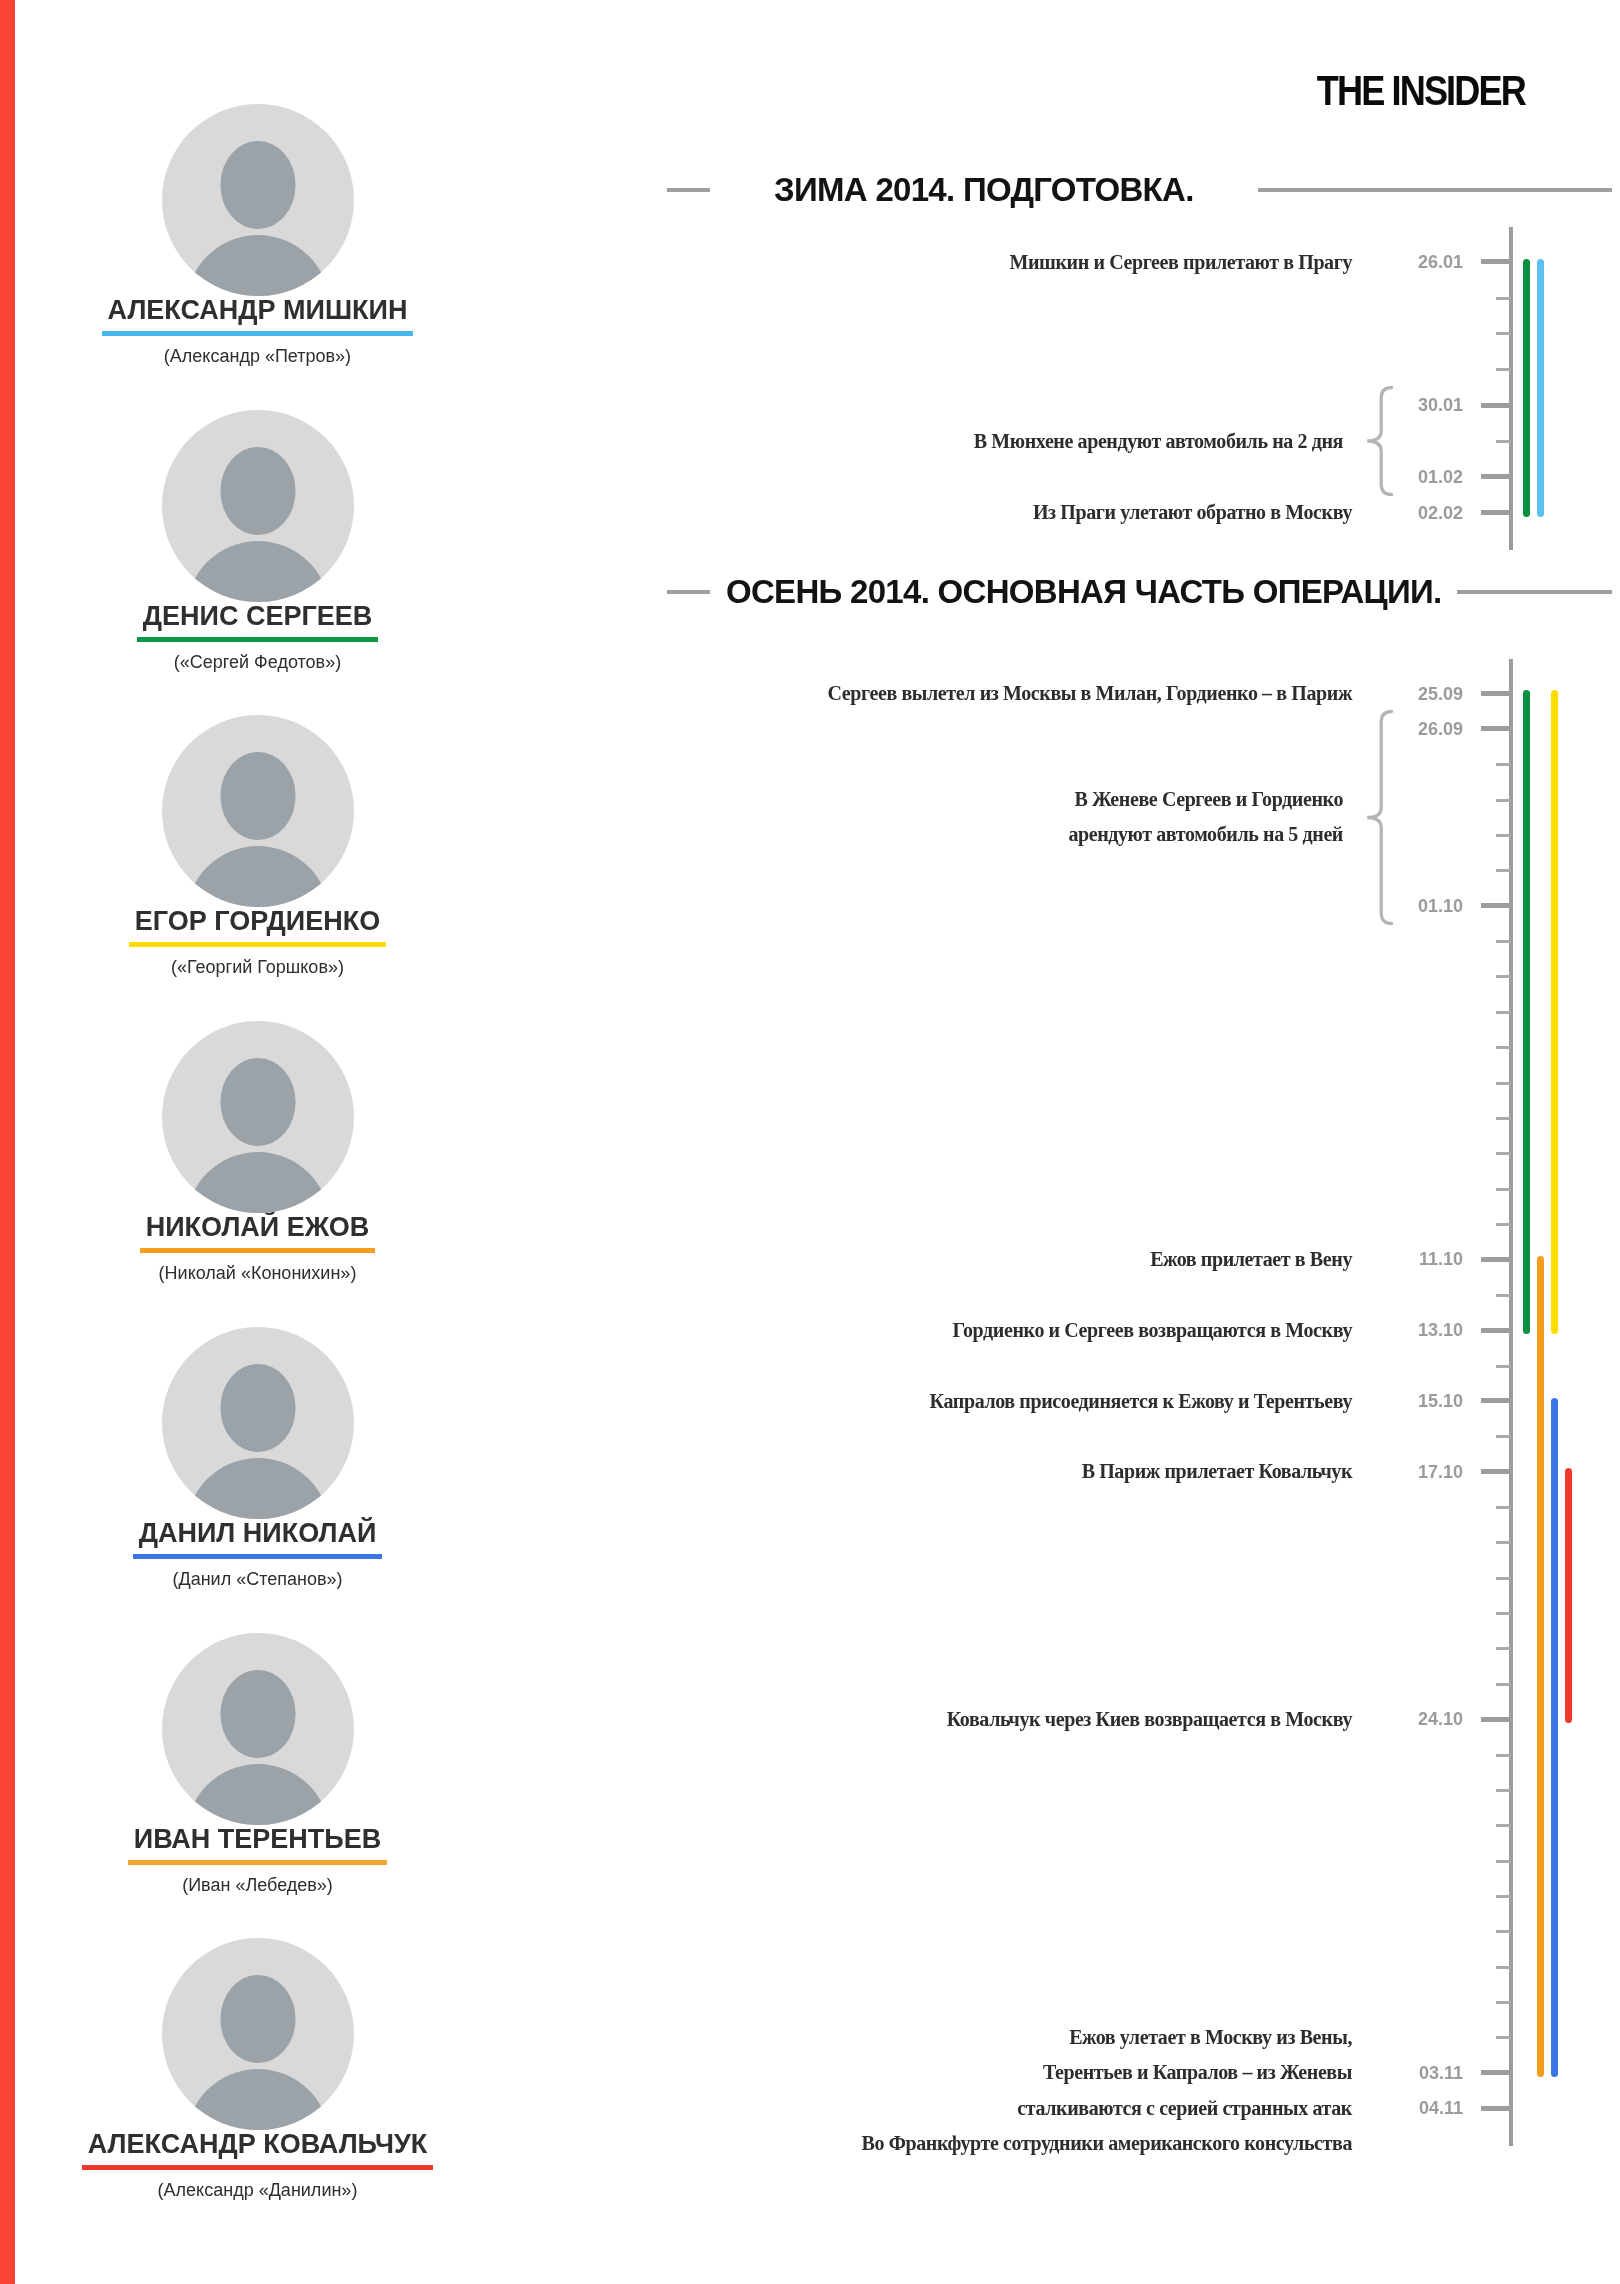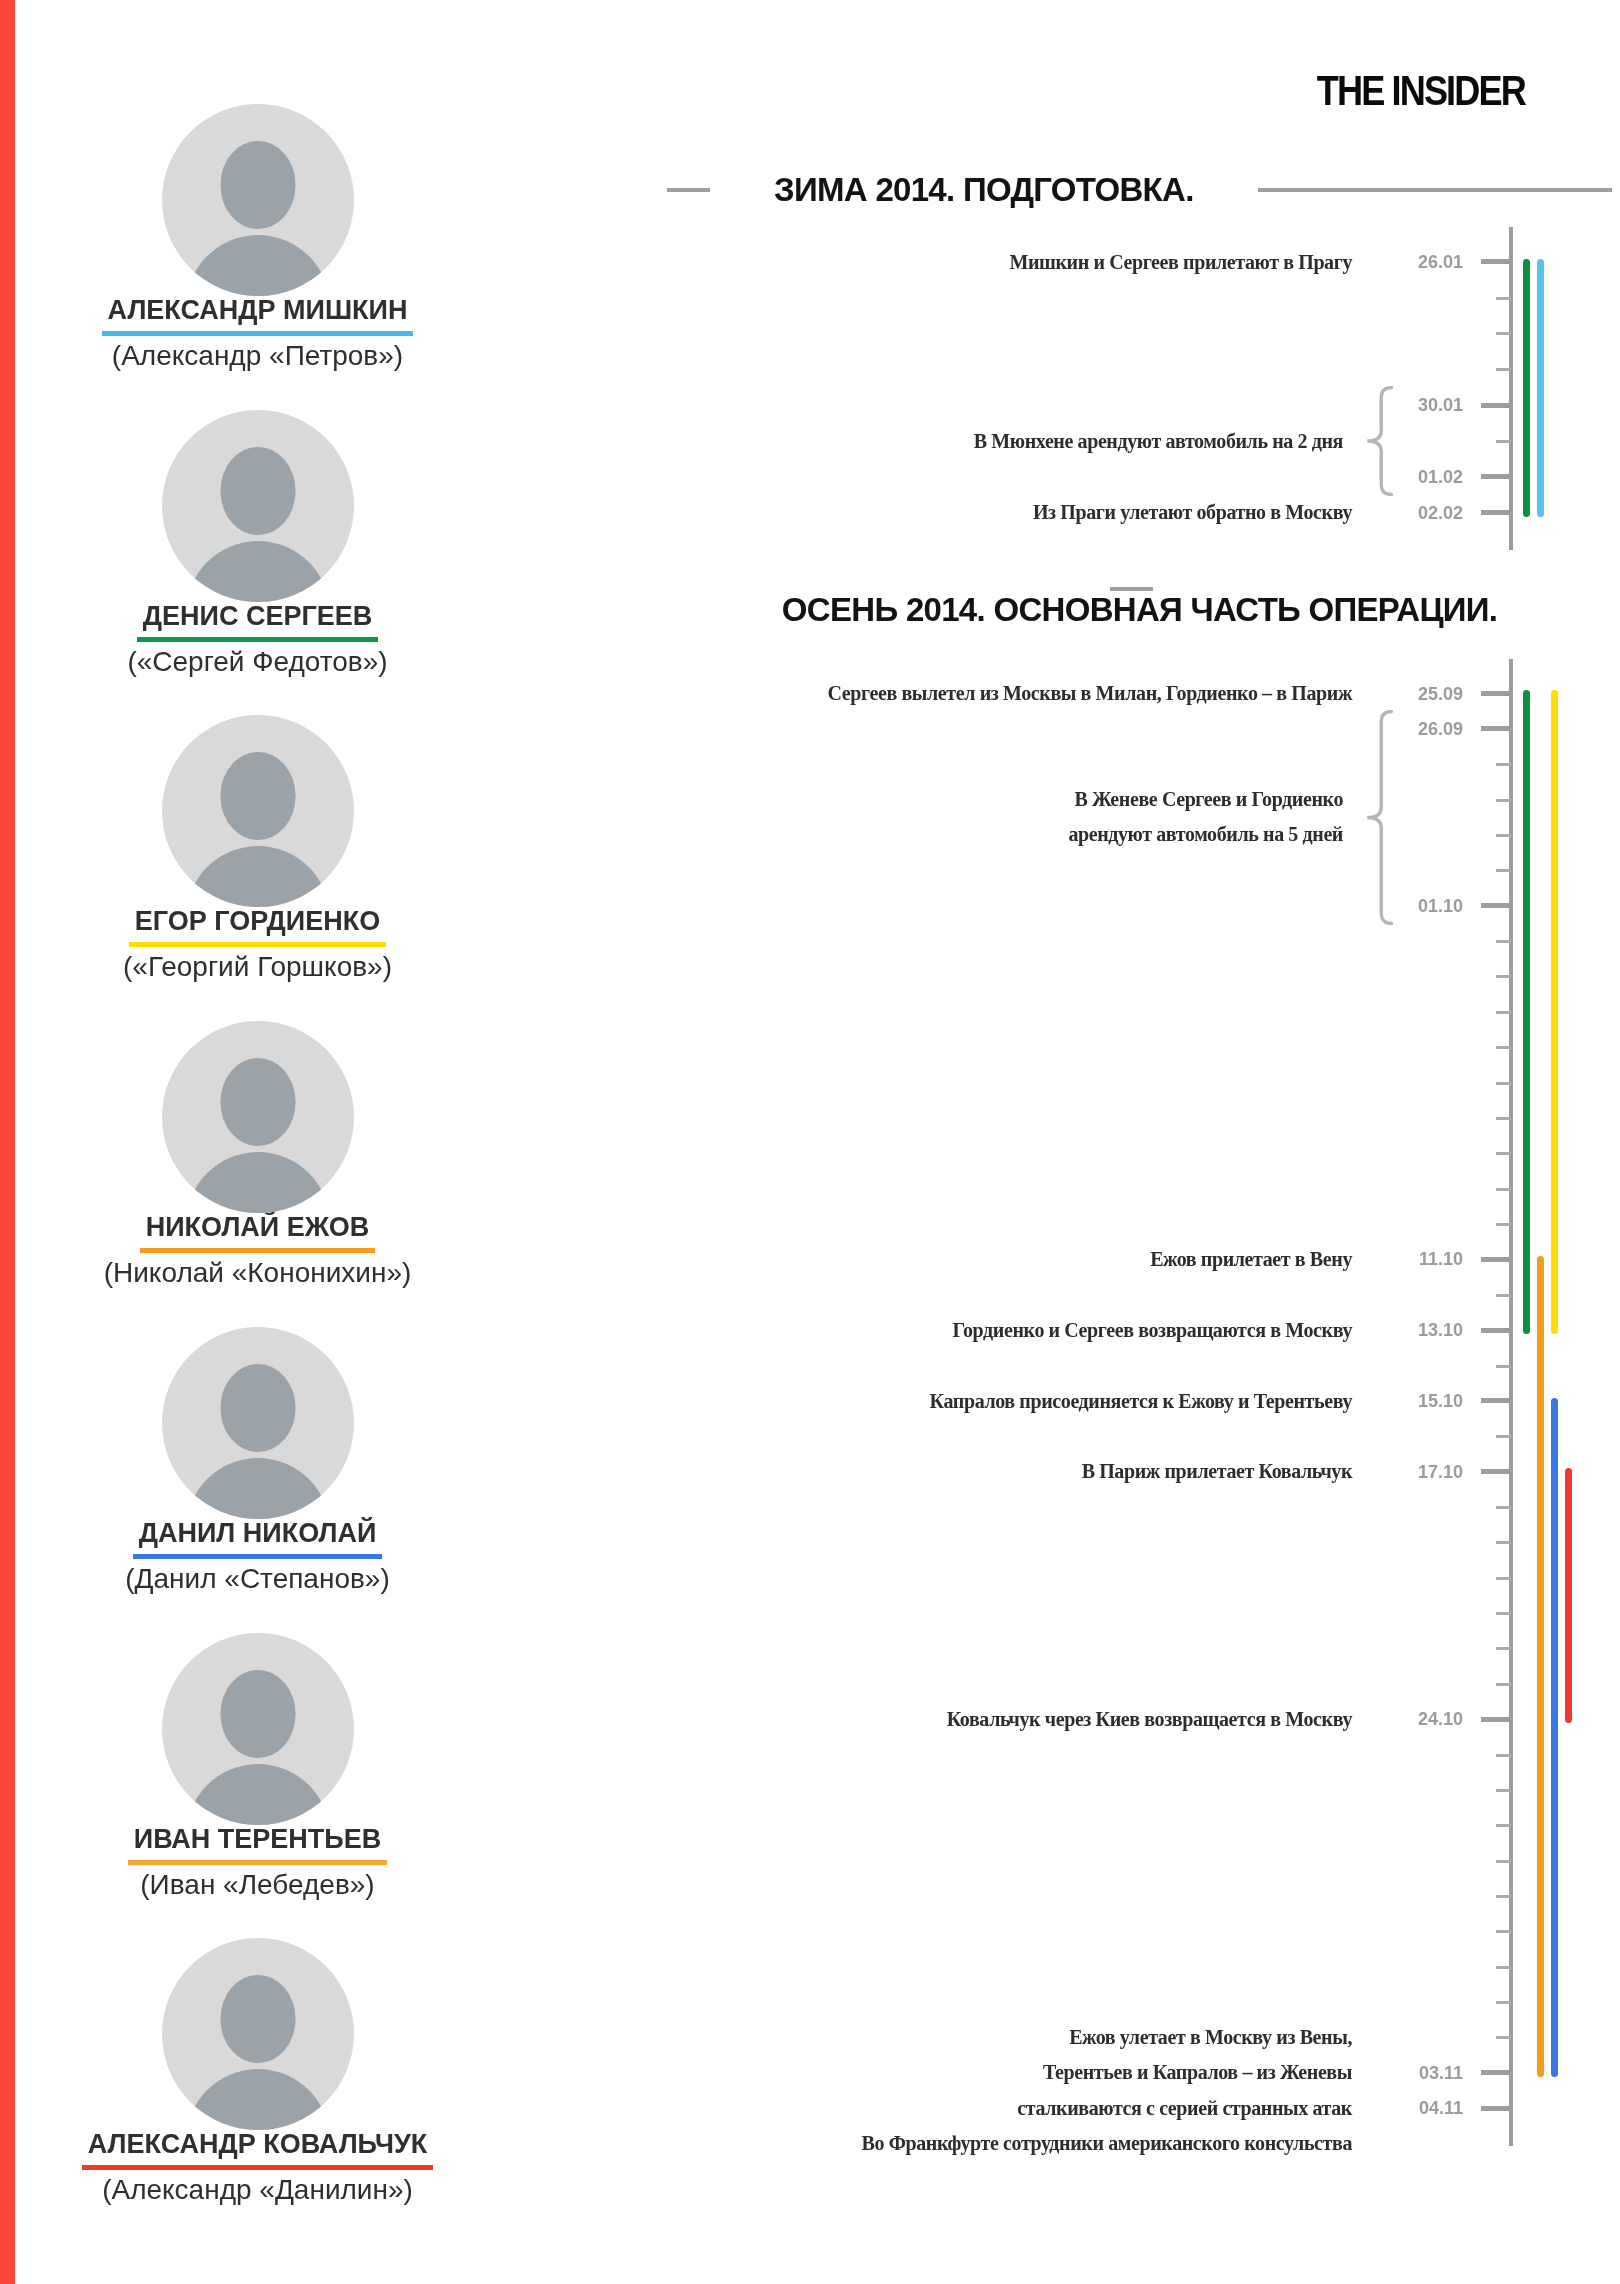--- a/index.html
+++ b/index.html
@@ -25,21 +25,21 @@
   }
   .sil-body{
     position:absolute;left:50%;top:131px;transform:translateX(-50%);
     width:144px;height:88px;border-radius:72px 72px 0 0;background:#9ba3a9;
   }
   .pname{margin-top:0px;}
   .pname-text{
     display:inline-block;font-size:27px;font-weight:700;line-height:29.5px;color:#2f2f2f;
     letter-spacing:0px;border-bottom:5.2px solid #000;padding:0 5.9px 5.9px 5.9px;white-space:nowrap;
   }
-  .palias{margin-top:6.6px;font-size:28px;line-height:26.5px;color:#2e2e2e;white-space:nowrap;}
+  .palias{margin-top:6.6px;font-size:18px;line-height:26.5px;color:#2e2e2e;white-space:nowrap;}
   
   .sec-header{position:absolute;left:667px;right:8.8px;height:38px;display:flex;align-items:center;}
   .sec-dash{width:43px;height:3.7px;background:#9d9fa1;margin-right:16px;flex:0 0 auto;}
   .sec-line{flex:1 1 auto;height:3.7px;background:#9d9fa1;margin-left:16px;}
   .sec-title{font-size:33px;font-weight:900;letter-spacing:-0.7px;color:#131313;white-space:nowrap;}
   
   .axis{position:absolute;width:3.7px;background:#9b9d9f;}
   .tick-major{position:absolute;height:5.2px;background:#9b9d9f;}
   .tick-minor{position:absolute;height:2.9px;background:#a8aaac;}
   .date-label{
@@ -144,21 +144,21 @@
       </div>
       <div class="event" style="top: 424px; right: 278px;">
         <div>В Мюнхене арендуют автомобиль на 2 дня</div>
       </div>
       <div class="brace" style="left: 1365px; top: 386px;"><svg width="28" height="110" viewBox="0 0 38 149.20000000000005">
           <path d="M 36 2 Q 22 2 22 16 L 22 60.60000000000002 Q 22 74.60000000000002 3 74.60000000000002 Q 22 74.60000000000002 22 88.60000000000002 L 22 133.20000000000005 Q 22 147.20000000000005 36 147.20000000000005" fill="none" stroke="#b3b6b8" stroke-width="4.5" stroke-linecap="round"></path>
         </svg></div>
       <div class="event" style="top: 495px; right: 269px;">
         <div>Из Праги улетают обратно в Москву</div>
       </div>
-      <div class="sec-header" style="top: 587px; flex-direction: column;">
+      <div class="sec-header" style="top: 573px;">
         <div class="sec-dash"></div>
         <div class="sec-title">ОСЕНЬ 2014. ОСНОВНАЯ ЧАСТЬ ОПЕРАЦИИ.</div>
         <div class="sec-line"></div>
       </div>
       <div class="axis" style="left: 1509px; top: 659px; height: 1487px;"></div>
       <div class="tick-major" style="left: 1481px; width: 29.5px; top: 691px;"></div>
       <div class="date-label" style="top: 676px; margin-left: 40px;">25.09</div>
       <div class="tick-major" style="left: 1481px; width: 29.5px; top: 726px;"></div>
       <div class="date-label" style="top: 711px;">26.09</div>
       <div class="tick-minor" style="left: 1496px; width: 14.7px; top: 763px;"></div>

